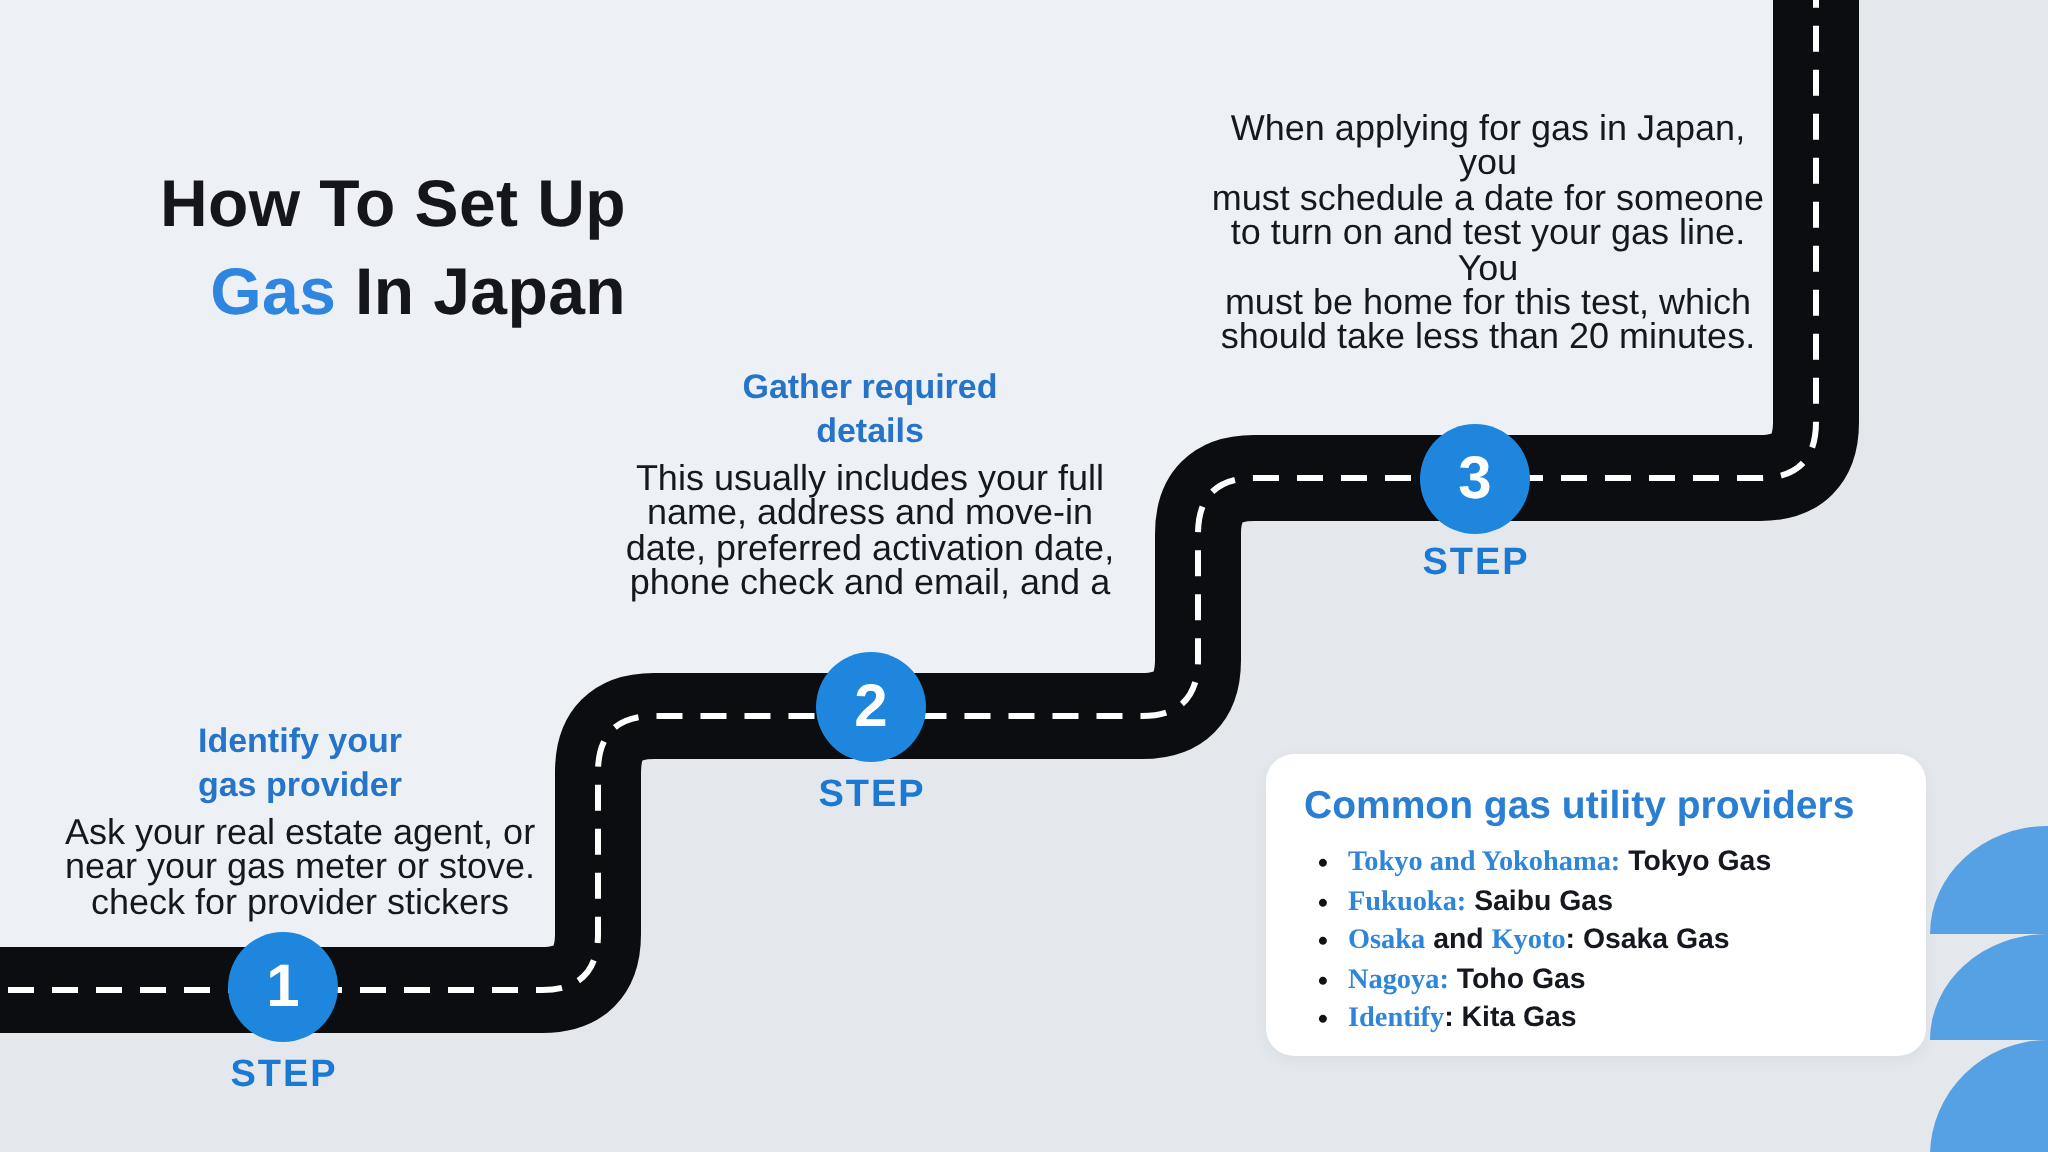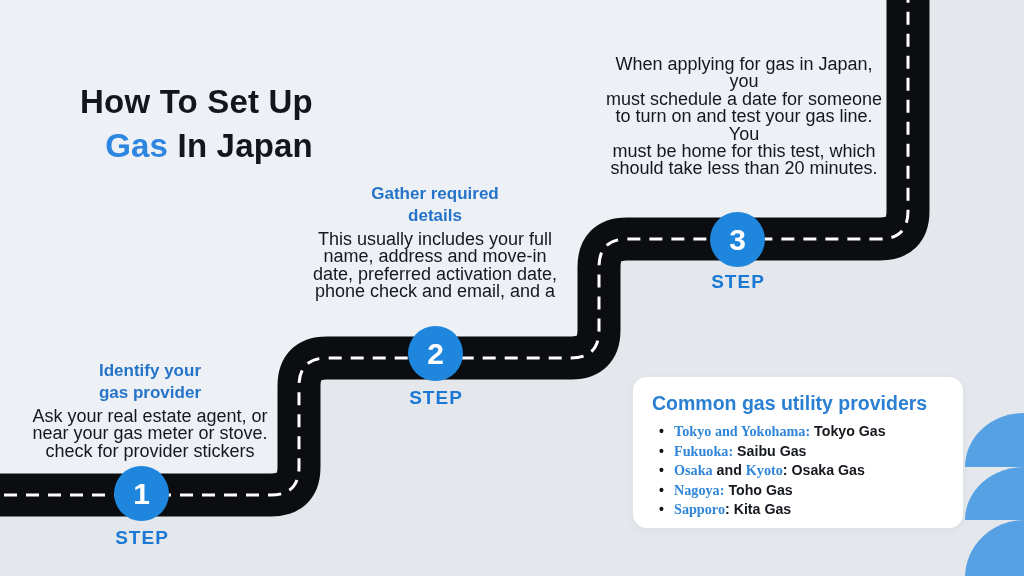--- a/index.html
+++ b/index.html
@@ -140,21 +140,21 @@
     </div>
   <div class="step-label l3">STEP</div>
 
   <div class="card">
     <div class="card-title">Common gas utility providers</div>
     <ul class="plist">
         <li><span class="blue">Tokyo and Yokohama:</span><span> Tokyo Gas</span></li>
         <li><span class="blue">Fukuoka:</span><span> Saibu Gas</span></li>
         <li><span class="blue">Osaka</span><span> and </span><span class="blue">Kyoto</span><span>: Osaka Gas</span></li>
         <li><span class="blue">Nagoya:</span><span> Toho Gas</span></li>
-        <li><span class="blue">Sapporo</span><span>: Kita Gas</span></li>
+        <li><span class="blue">Identify</span><span>: Kita Gas</span></li>
       </ul>
   </div>
 
   <div class="fin fin1"></div>
   <div class="fin fin2"></div>
   <div class="fin fin3"></div>
 
 </div>
 
 </body></html>

